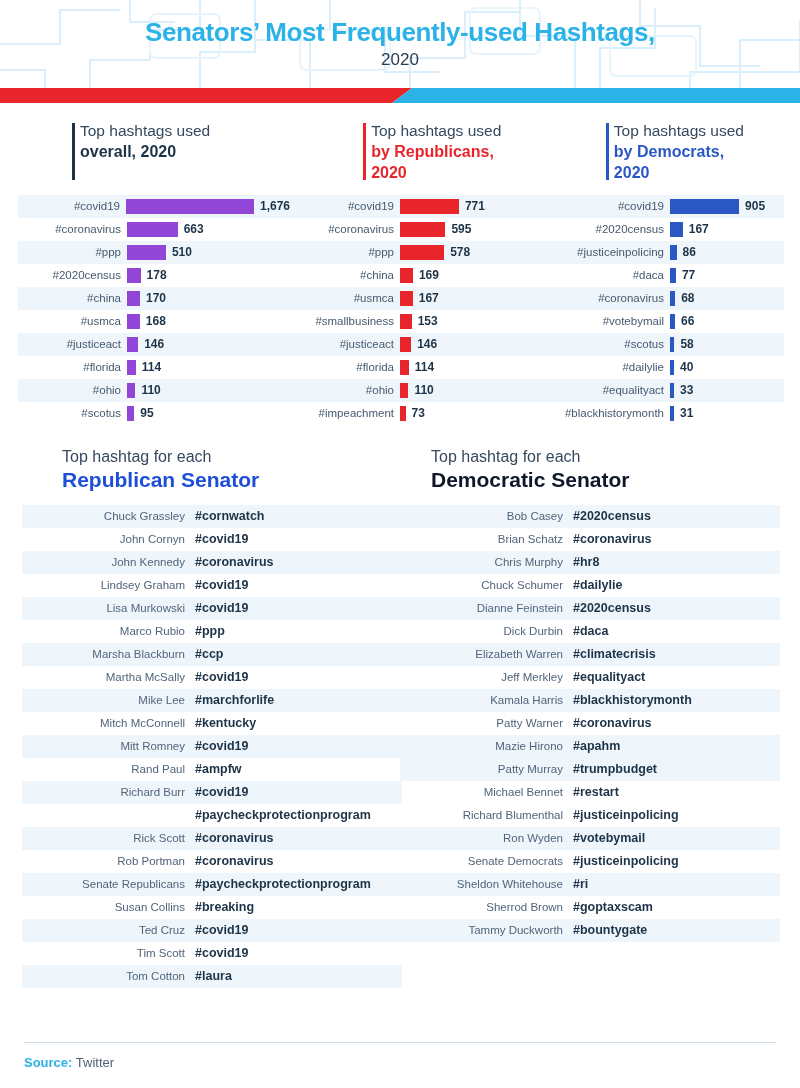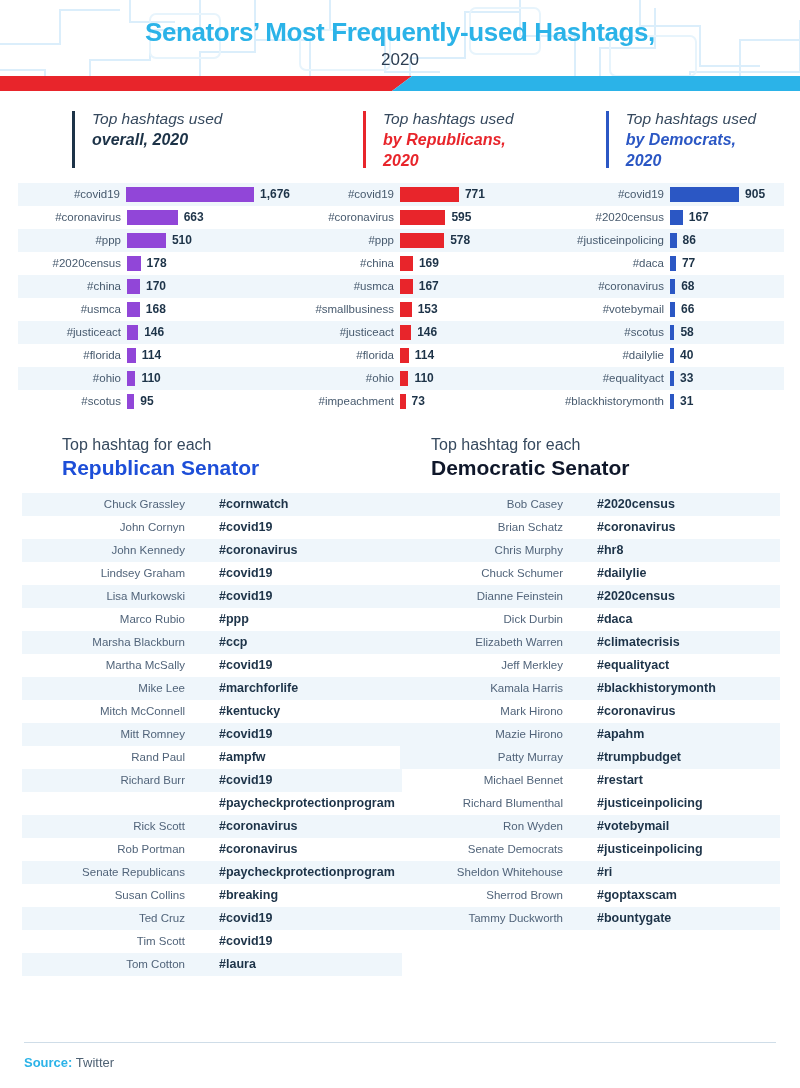--- a/index.html
+++ b/index.html
@@ -8,21 +8,21 @@
     background: #ffffff;
     font-family: "Liberation Sans", sans-serif;
     color: #1d3348;
     overflow: hidden;
     position: relative;
   }
 
   
   .header {
     position: relative;
-    height: 76px;
+    height: 88px;
     background: #ffffff;
     overflow: hidden;
   }
   .header-pattern {
     position: absolute;
     inset: 0;
     opacity: 1;
   }
   .header-inner {
     position: relative;
@@ -52,22 +52,21 @@
     overflow: hidden;
   }
 
   
   .charts-head {
     display: flex;
     padding: 18px 0 0 0;
   }
   .chart-head-cell {
     position: relative;
-    padding-left: 20px;
-    font-style: italic;
+    padding-left: 8px;
   }
   .chart-head-cell::before {
     content: "";
     position: absolute;
     left: 0; top: 2px; bottom: 4px;
     width: 3px;
   }
   .ch-overall { width: 300px; margin-left: 72px; }
   .ch-overall::before { background: #1d3348; }
   .ch-rep { width: 250px; margin-left: 0px; }
@@ -171,21 +170,20 @@
     position: absolute;
     top: 0;
   }
   #list-rep { left: 22px; width: 380px; }
   #list-dem { left: 400px; width: 380px; }
 
   .sen-row {
     display: flex;
     align-items: center;
     height: 23px;
-    gap: 24px;
   }
   .sen-row.alt { background: #eff6fb; }
   .sen-name {
     width: 173px;
     text-align: right;
     padding-right: 10px;
     font-size: 11.5px;
     color: #51647a;
     white-space: nowrap;
   }
@@ -623,21 +621,21 @@
       </div>
       <div class="sen-row">
         <div class="sen-name">Jeff Merkley</div>
         <div class="sen-tag">#equalityact</div>
       </div>
       <div class="sen-row alt">
         <div class="sen-name">Kamala Harris</div>
         <div class="sen-tag">#blackhistorymonth</div>
       </div>
       <div class="sen-row">
-        <div class="sen-name">Mark Hirono</div>
+        <div class="sen-name">Patty Warner</div>
         <div class="sen-tag">#coronavirus</div>
       </div>
       <div class="sen-row alt">
         <div class="sen-name">Mazie Hirono</div>
         <div class="sen-tag">#apahm</div>
       </div>
       <div class="sen-row alt">
         <div class="sen-name">Patty Murray</div>
         <div class="sen-tag">#trumpbudget</div>
       </div>

